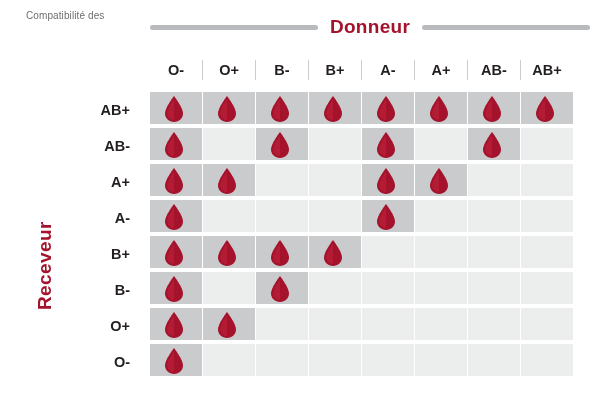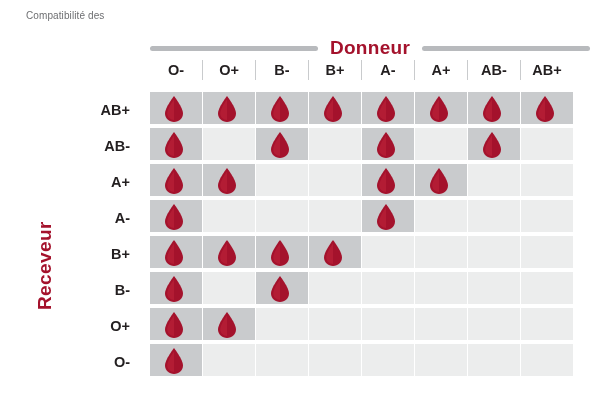--- a/index.html
+++ b/index.html
@@ -44,21 +44,20 @@
   }
   
   .donneur-wrap {
     position: absolute;
     left: 150px;
     top: 14px;
     width: 440px;
     height: 26px;
     display: flex;
     align-items: center;
-    margin-top: 21px;
   }
   .donneur-line {
     height: 5px;
     background: #b8babd;
     border-radius: 3px;
     flex: 1 1 auto;
   }
   .donneur-label {
     color: #a4122c;
     font-size: 19px;

